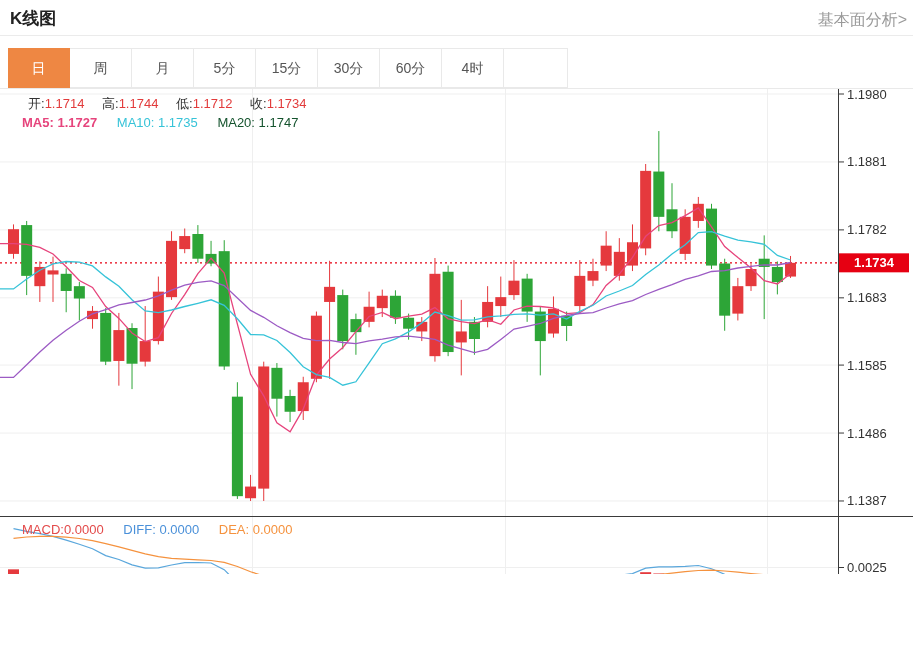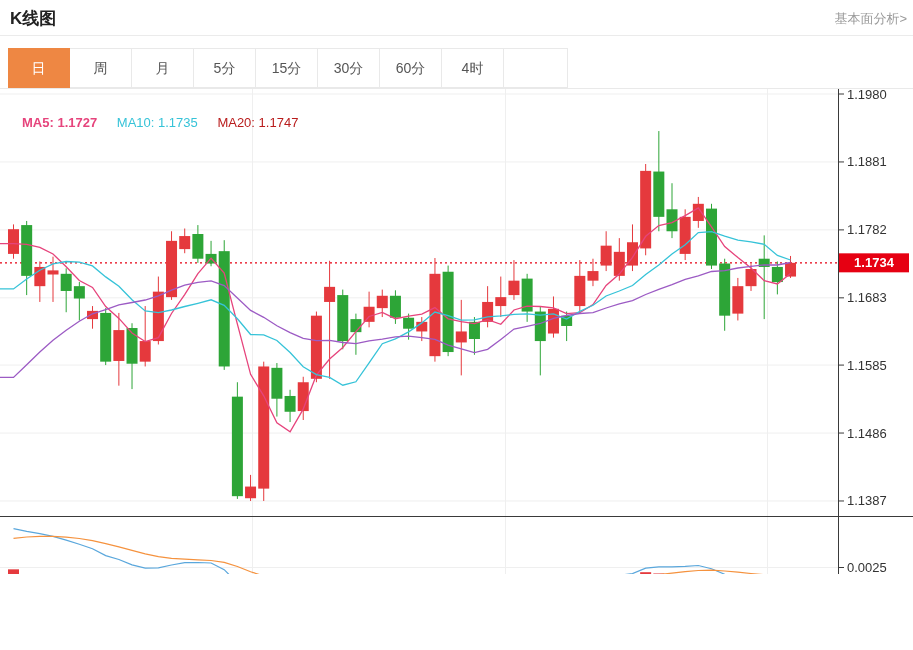--- a/index.html
+++ b/index.html
@@ -1,38 +1,38 @@
 <!DOCTYPE html>
 <html><head>
 <meta charset="utf-8">
 <style>
   html,body{margin:0;padding:0;background:#fff;}
   body{font-family:"Liberation Sans","DejaVu Sans",sans-serif;}
   .page{position:relative;width:913px;height:574px;background:#fff;overflow:hidden;}
   .page-title{position:absolute;top:7px;left:10px;font-size:17px;font-weight:bold;color:#222;}
-  .header-link{position:absolute;top:10px;right:6px;font-size:13px;color:#999;cursor:pointer;}
+  .header-link{position:absolute;top:10px;right:6px;font-size:16px;color:#999;cursor:pointer;}
   .header-rule{position:absolute;top:35px;left:0;width:913px;height:1px;background:#ebebeb;}
   .tabbar{position:absolute;top:48px;left:8px;width:560px;height:40px;border:1px solid #e9e9e9;box-sizing:border-box;display:flex;}
   .tab{width:62px;height:100%;line-height:38px;text-align:center;font-size:14px;color:#555;border-right:1px solid #e9e9e9;box-sizing:border-box;cursor:pointer;background:#fff;}
   .tab.active{background:#ee8743;color:#fff;border-right:1px solid #ee8743;margin:-1px 0 -1px -1px;height:40px;line-height:40px;}
   .tab-filler{flex:1;}
   .chart-wrap{position:absolute;top:88px;left:0;width:913px;height:562px;border-top:1px solid #e9e9e9;}
   .chart-svg{position:absolute;top:0;left:0;}
   svg text{font-family:"Liberation Sans","DejaVu Sans",sans-serif;}
   .legend{position:absolute;font-size:13px;white-space:nowrap;z-index:2;}
   .legend-ohlc{top:6px;left:28px;}
   .legend-ma{top:26px;left:22px;}
   .legend-macd{top:433px;left:22px;}
   .pair{margin-right:14px;}
   .pair .lbl{color:#333;}
   .val-red{color:#e23b3b;}
   .ma-item{margin-right:16px;}
   .c-ma5{color:#e6447c;font-weight:bold;}
   .c-ma10{color:#36c3d8;margin-top:26px;}
-  .c-ma20{color:#b91c1c;}
+  .c-ma20{color:#14532d;}
   .c-macd{color:#e34a4a;}
   .c-diff{color:#4a90d9;}
   .c-dea{color:#f5923e;}
 </style>
 </head>
 <body>
 
 <div class="page">
 
   <div class="page-title">K线图</div>
@@ -298,22 +298,33 @@
           <text x="847" y="483" fill="#333" font-size="13">0.0025</text>
           <line x1="838" x2="844" y1="544.5" y2="544.5" stroke="#3a3a3a"></line>
           <text x="847" y="549" fill="#333" font-size="13">-0.0055</text>
         </g>
         <g>
           <rect x="839" y="164.3297999999997" width="70" height="19" fill="#e60012"></rect>
           <text x="874" y="178.3297999999997" fill="#fff" font-size="13" text-anchor="middle" font-weight="bold">1.1734</text>
         </g>
       </svg>
 
+    <div class="legend legend-ohlc">
+      <span class="pair"><span class="lbl">开:</span><span class="val-red">1.1714</span></span>
+      <span class="pair"><span class="lbl">高:</span><span class="val-red">1.1744</span></span>
+      <span class="pair"><span class="lbl">低:</span><span class="val-red">1.1712</span></span>
+      <span class="pair"><span class="lbl">收:</span><span class="val-red">1.1734</span></span>
+    </div>
 
     <div class="legend legend-ma">
       <span class="ma-item c-ma5"><span>MA5:</span> <span>1.1727</span></span>
       <span class="ma-item c-ma10"><span>MA10:</span> <span>1.1735</span></span>
       <span class="ma-item c-ma20"><span>MA20:</span> <span>1.1747</span></span>
     </div>
 
+    <div class="legend legend-macd">
+      <span class="ma-item c-macd"><span>MACD:</span><span>0.0000</span></span>
+      <span class="ma-item c-diff"><span>DIFF:</span> <span>0.0000</span></span>
+      <span class="ma-item c-dea"><span>DEA:</span> <span>0.0000</span></span>
+    </div>
   </div>
 
 </div>
 
 </body></html>

